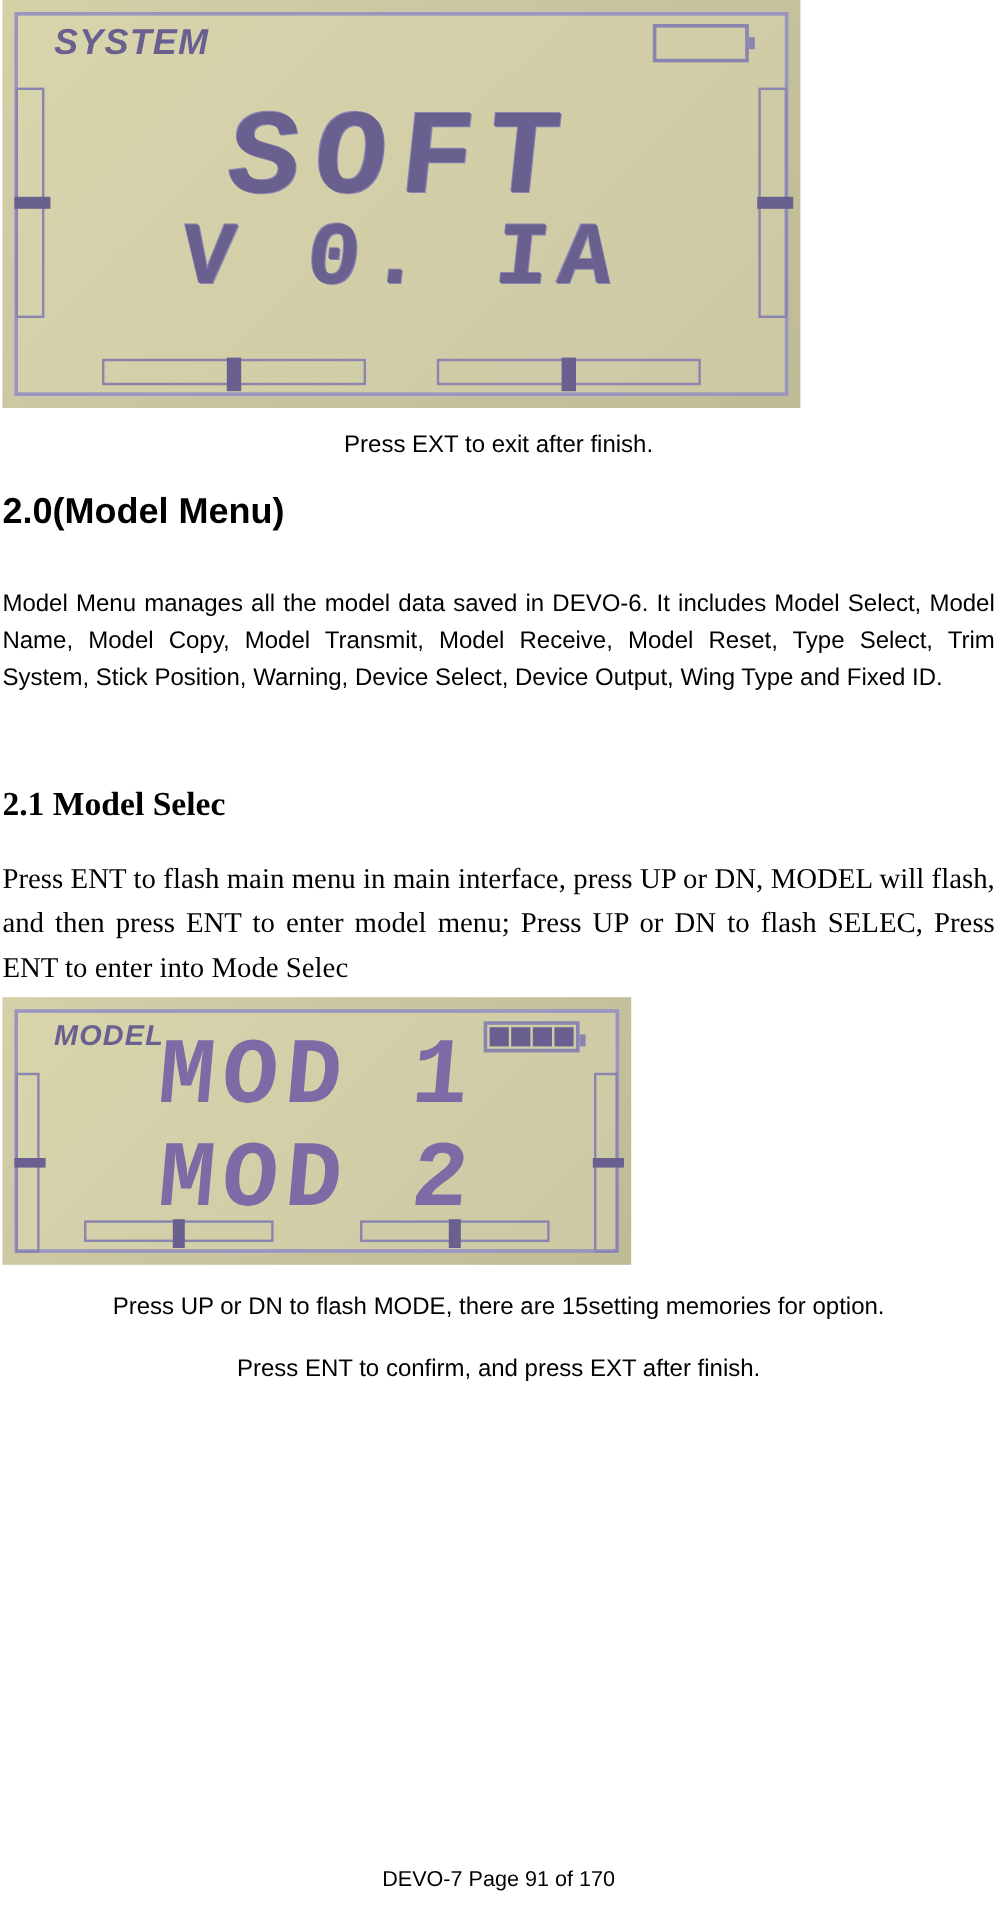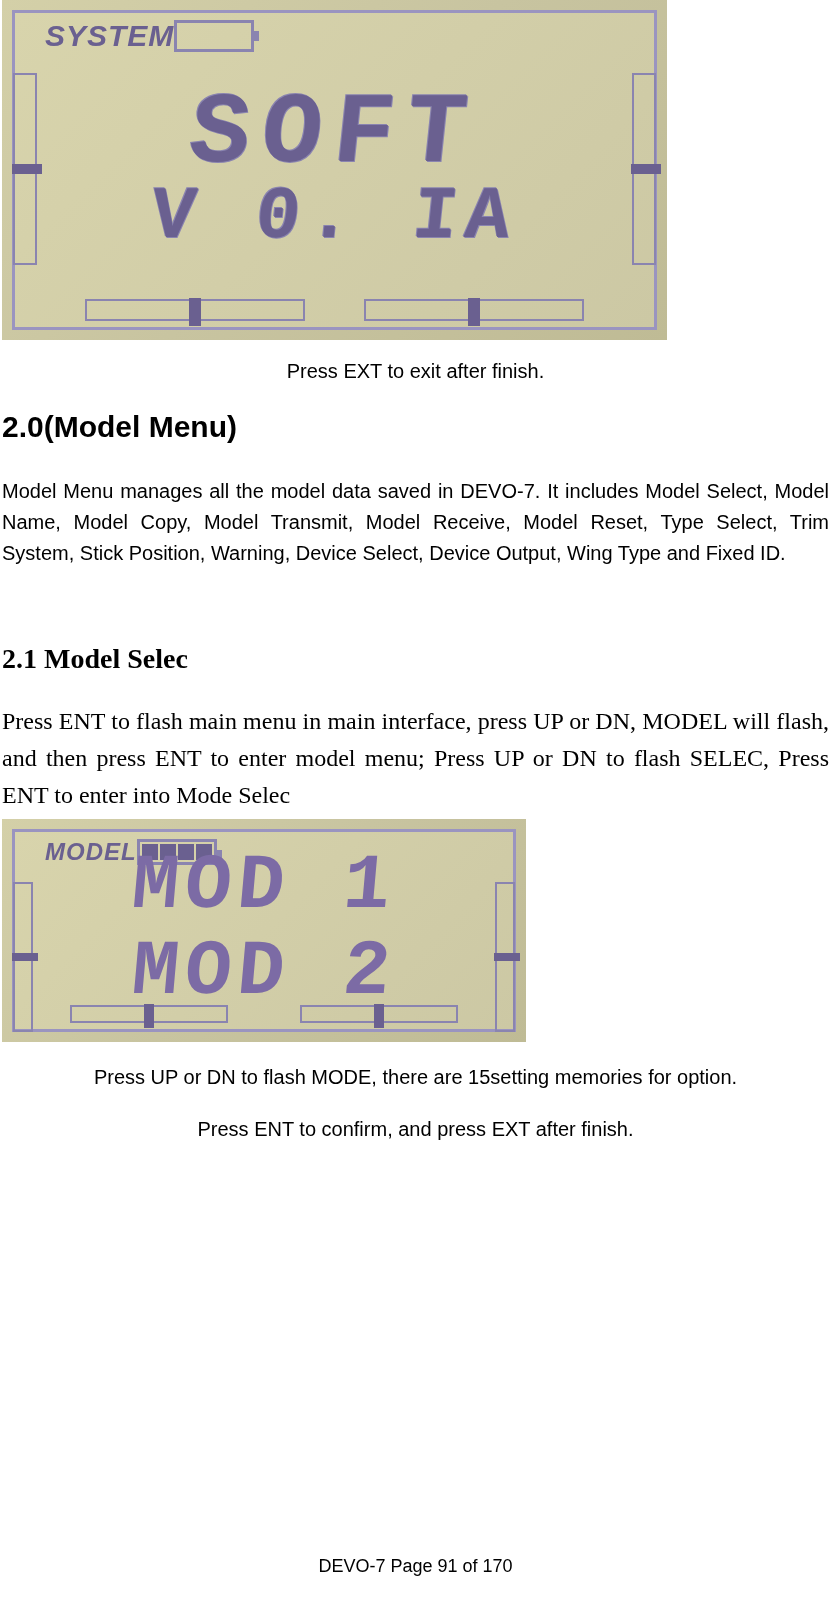--- a/index.html
+++ b/index.html
@@ -23,20 +23,21 @@
       inset: 10px;
       border: 3px solid #9a94c0;
       background: linear-gradient(135deg, #d8d4ac 0%, #ccc8a4 100%);
     }
     .lcd-header {
       position: absolute;
       top: 6px;
       left: 30px;
       right: 30px;
       display: flex;
+      justify-content: space-between;
       align-items: center;
     }
     .lcd-header-text {
       font-family: "Arial Black", sans-serif;
       font-size: 30px;
       font-style: italic;
       color: #6a6090;
       font-weight: 900;
       letter-spacing: 1px;
     }
@@ -127,21 +128,21 @@
     }
     .para {
       font-size: 20px;
       margin-bottom: 26px;
       line-height: 1.3;
       text-align: center;
     }
     .h2-sans {
       font-size: 30px;
       font-weight: bold;
-      margin-bottom: 32px;
+      margin-bottom: 44px;
     }
     .para-sans {
       font-size: 20px;
       line-height: 1.55;
       text-align: justify;
       margin-bottom: 44px;
     }
     .spacer-gap { height: 30px; }
     .h2-serif {
       font-family: "Times New Roman", Times, serif;
@@ -225,21 +226,21 @@
     <div class="trim-horizontal right">
         <div class="trim-mark-h"></div>
       </div>
   </div>
 </div>
 
 <p class="para">Press EXT to exit after finish.</p>
 
 <h2 class="h2-sans">2.0(Model Menu)</h2>
 
-<p class="para-sans">Model Menu manages all the model data saved in DEVO-7. It includes Model Select, Model Name, Model Copy, Model Transmit, Model Receive, Model Reset, Type Select, Trim System, Stick Position, Warning, Device Select, Device Output, Wing Type and Fixed ID.</p>
+<p class="para-sans">Model Menu manages all the model data saved in DEVO-6. It includes Model Select, Model Name, Model Copy, Model Transmit, Model Receive, Model Reset, Type Select, Trim System, Stick Position, Warning, Device Select, Device Output, Wing Type and Fixed ID.</p>
 
 <div class="spacer-gap"></div>
 
 <h2 class="h2-serif">2.1 Model Selec</h2>
 
 <p class="para-serif">Press ENT to flash main menu in main interface, press UP or DN, MODEL will flash, and then press ENT to enter model menu; Press UP or DN to flash SELEC, Press ENT to enter into Mode Selec</p>
 
 <div class="lcd-image second">
   <div class="lcd-inner">
     <div class="lcd-header">

